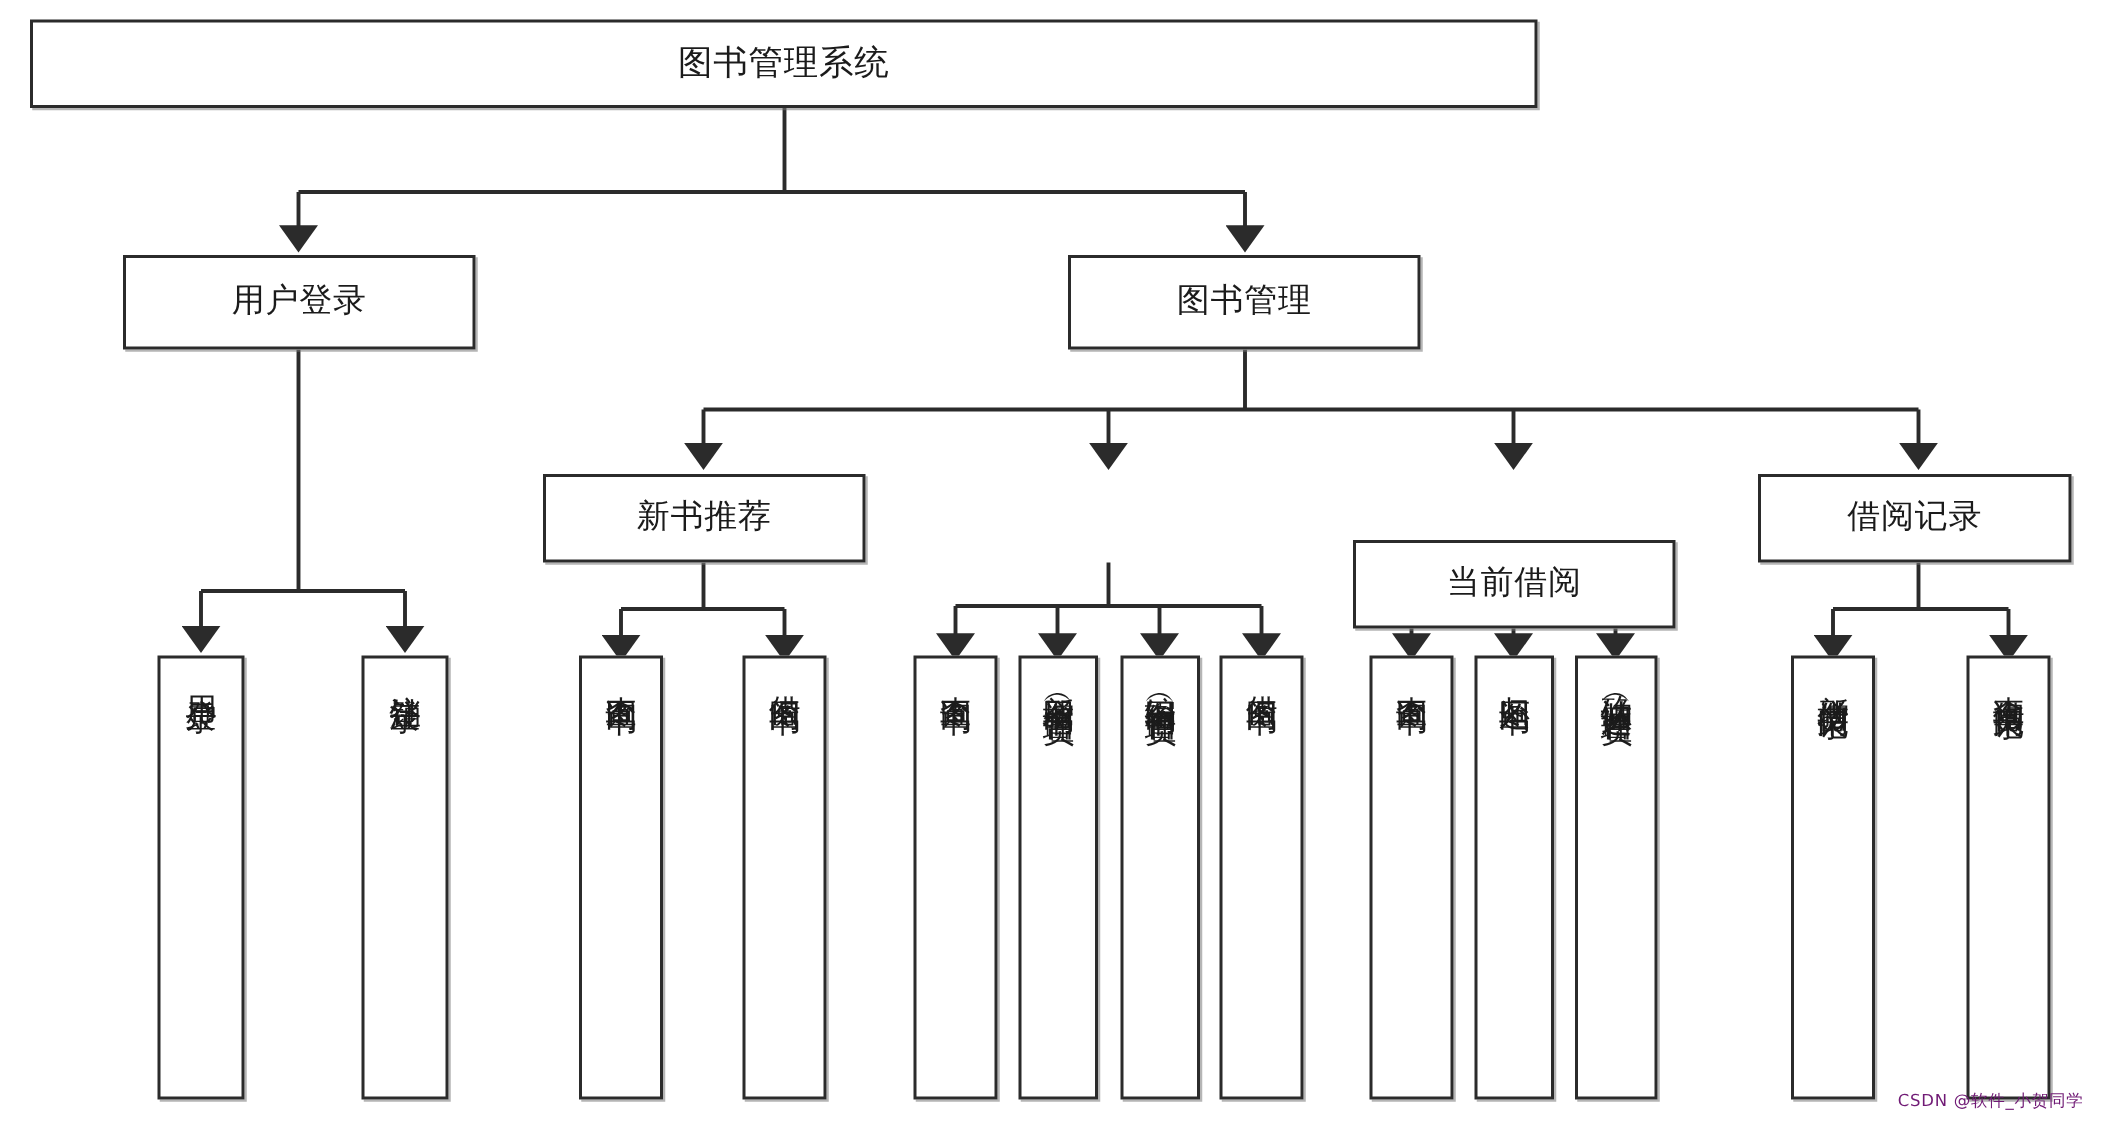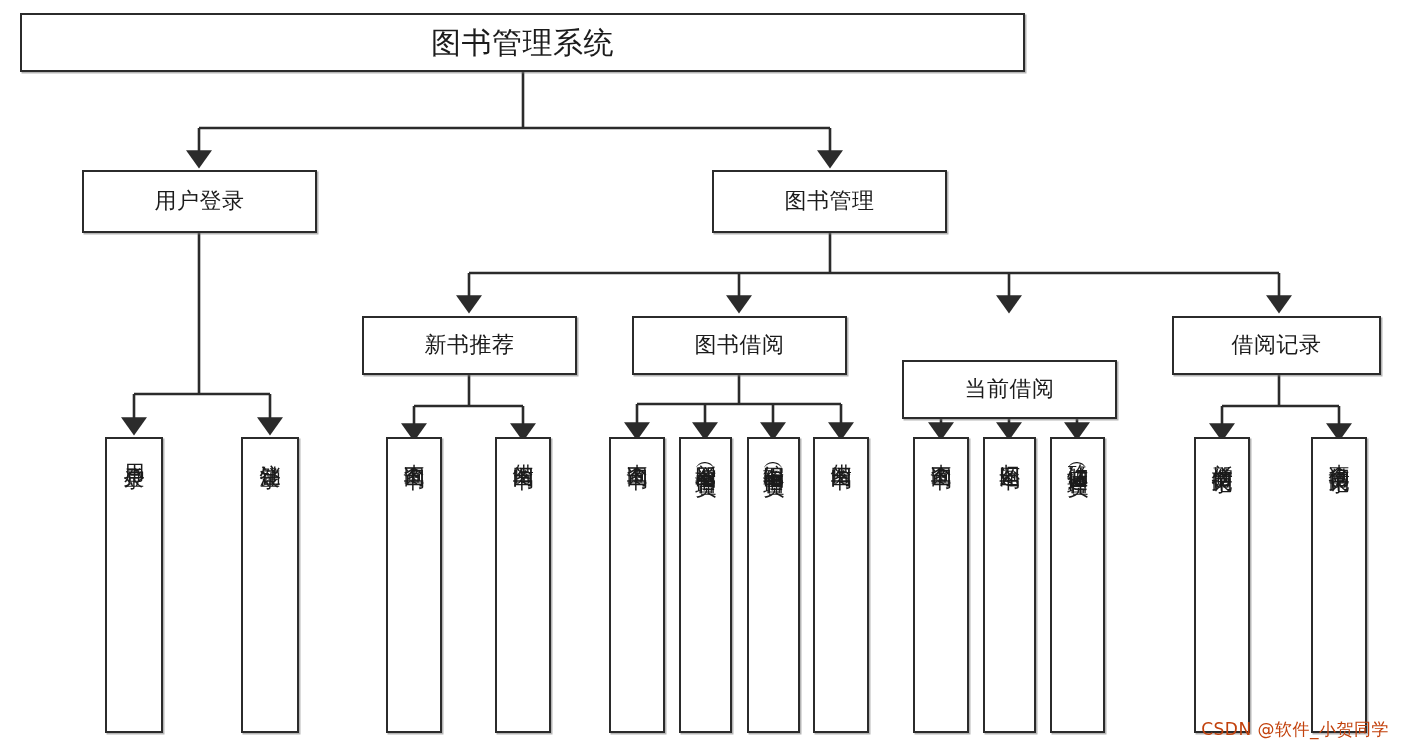--- a/index.html
+++ b/index.html
@@ -56,28 +56,28 @@
   }
   .node.vert .label {
     writing-mode: vertical-rl;
     text-orientation: upright;
     font-size: 21px;
     line-height: 1.25;
     letter-spacing: 2px;
     white-space: nowrap;
     text-align: left;
   }
-  .node.root .label { font-size: 30px; text-align: right; }
+  .node.root .label { font-size: 23px; text-align: right; }
 
   .watermark {
     position: absolute;
     right: 16px;
     bottom: 6px;
-    font-size: 17px;
-    color: #c2410c;
+    font-size: 11px;
+    color: #701a75;
     letter-spacing: 0.5px;
     white-space: nowrap;
     user-select: none;
     text-align: right;
   }
 </style>
 </head>
 <body>
 
 <div id="canvas">
@@ -141,23 +141,20 @@
   </div>
 
   <div class="node horiz" style="left:712px; top:170px; width:235px; height:63px;">
     <span class="label">图书管理</span>
   </div>
 
   <div class="node horiz" style="left:362px; top:316px; width:215px; height:59px;">
     <span class="label">新书推荐</span>
   </div>
 
-  <div class="node horiz" style="left:632px; top:316px; width:215px; height:59px;">
-    <span class="label">图书借阅</span>
-  </div>
 
   <div class="node horiz" style="left:902px; top:316px; width:215px; height:59px;margin-top:44px;">
     <span class="label">当前借阅</span>
   </div>
 
   <div class="node horiz" style="left:1172px; top:316px; width:209px; height:59px;">
     <span class="label">借阅记录</span>
   </div>
 
   <div class="node vert" style="left:105px; top:437px; width:58px; height:296px;">

